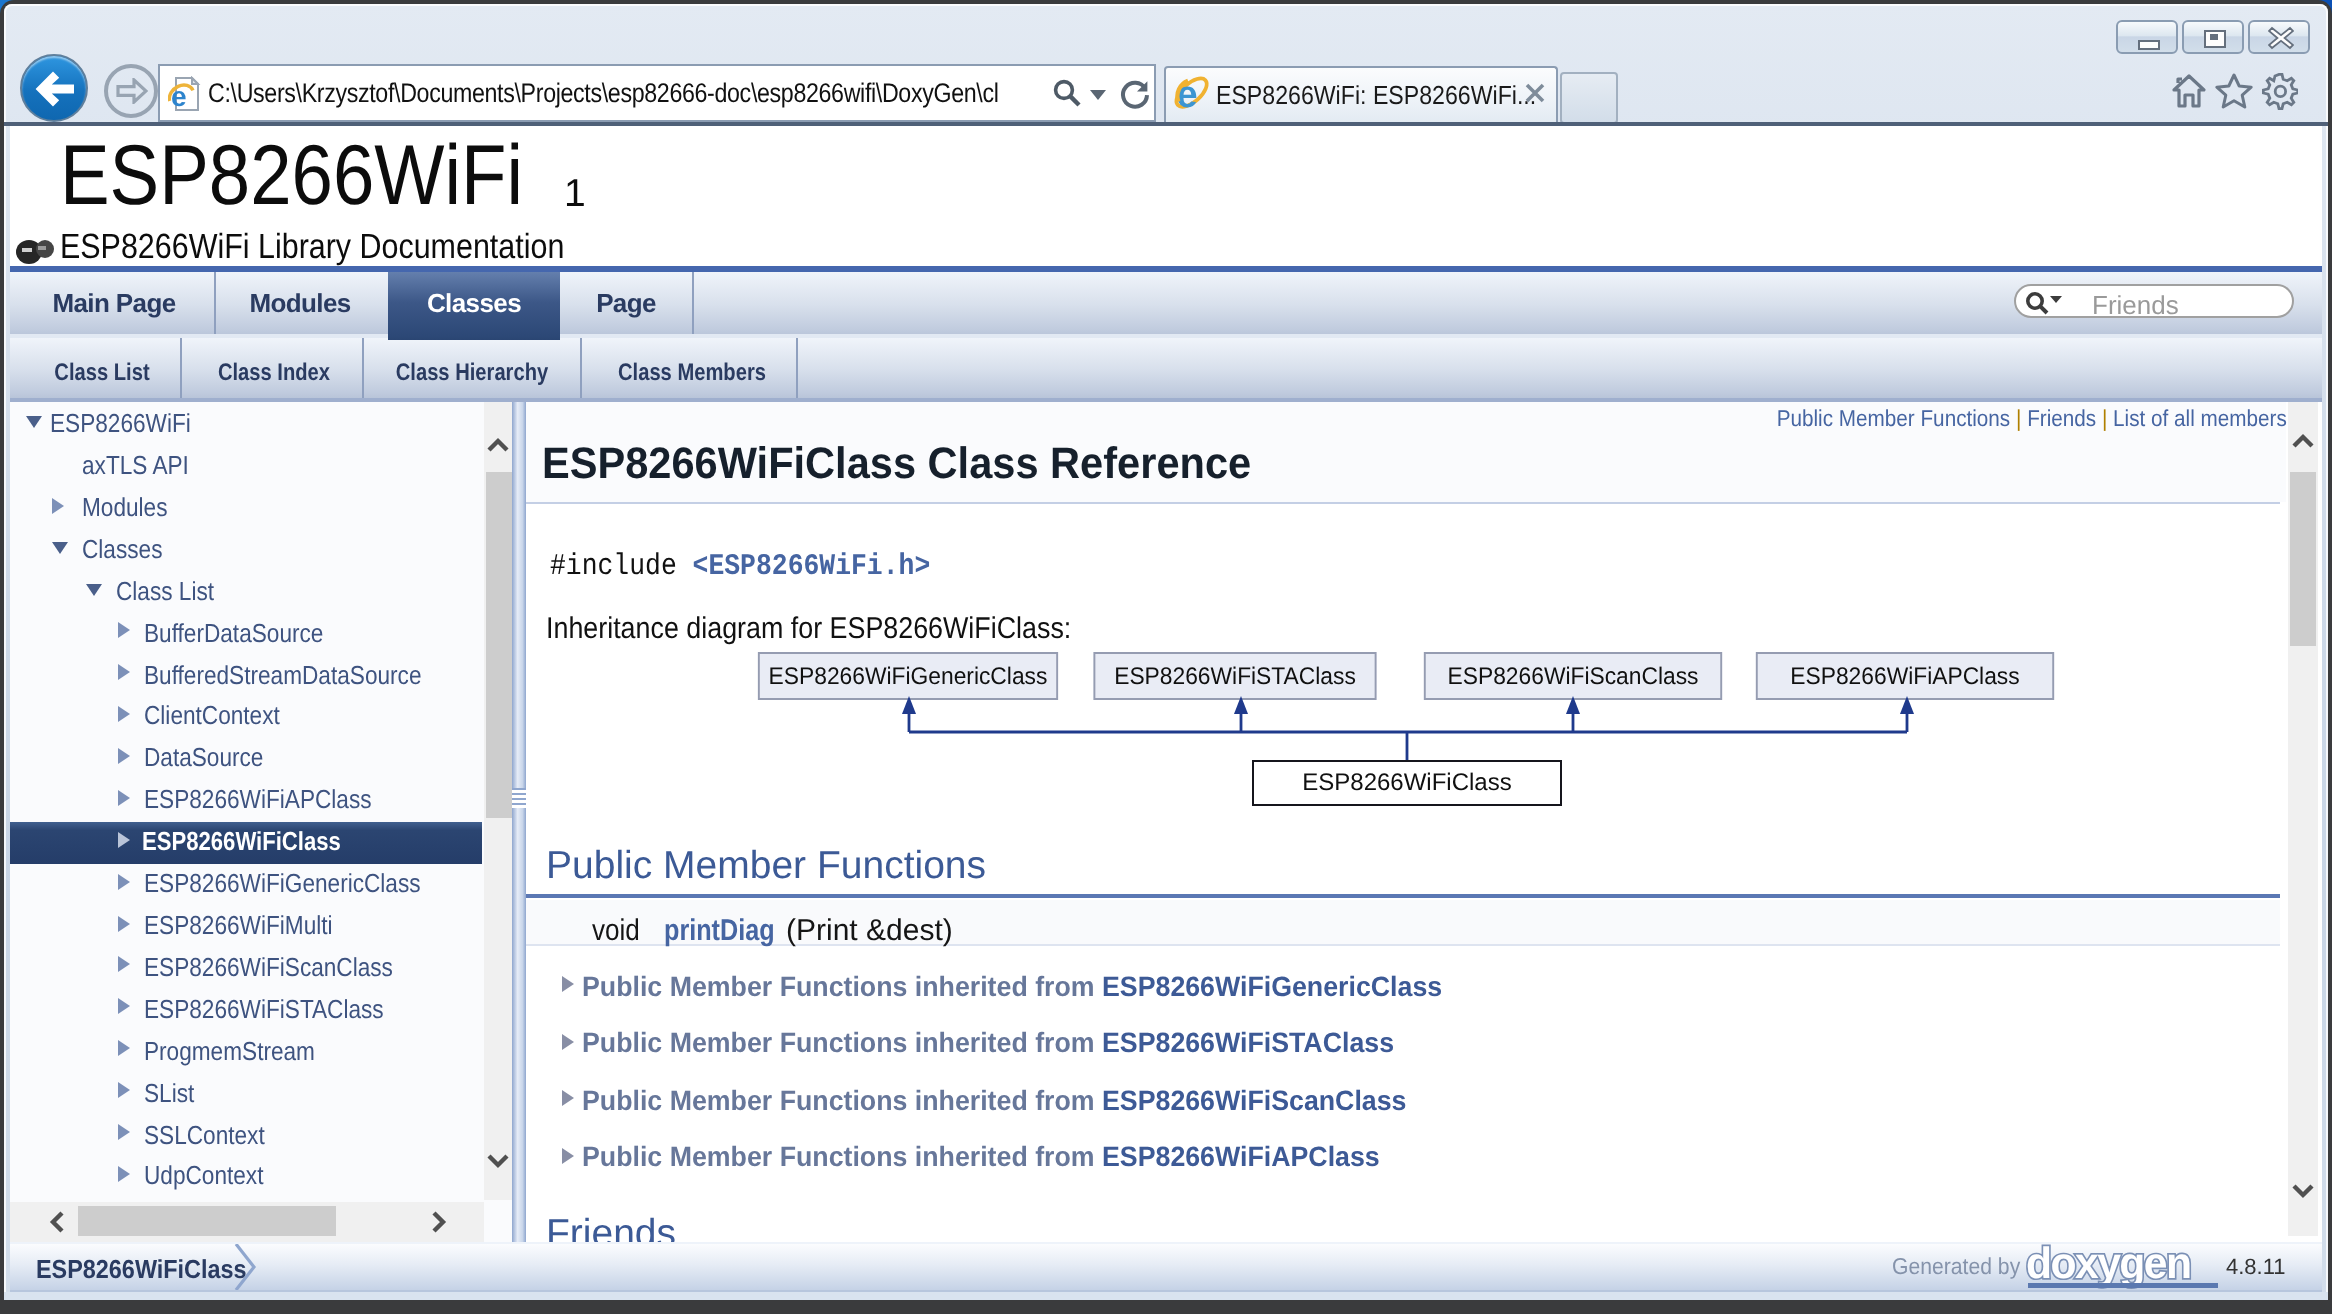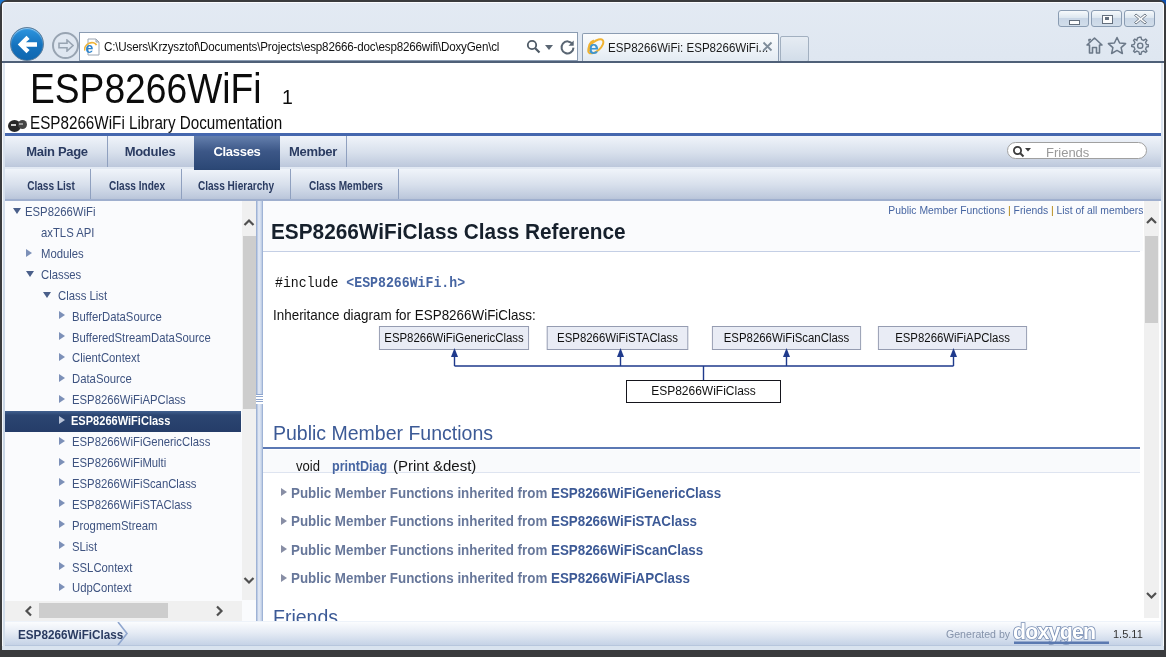--- a/index.html
+++ b/index.html
@@ -96,21 +96,21 @@
 <div class="abs" style="left:0;top:70px;width:1156px;height:2.5px;background:#4567ae;"></div>
 <div class="abs" style="left:0;top:73px;width:1156px;height:33px;background:linear-gradient(#f0f4fa,#d8e0ec 50%,#c0cbde 88%,#b6c2d7);"></div>
 <div class="abs" style="left:0;top:106px;width:1156px;height:31px;background:linear-gradient(#f0f4fa,#d8e0ec 50%,#c0cbde 88%,#b6c2d7);"></div>
 <div class="abs" style="left:102px;top:73px;width:1px;height:33px;background:#8fa0bf;"></div>
 <div class="abs" style="left:341px;top:73px;width:1px;height:33px;background:#8fa0bf;"></div>
 <div class="abs" style="left:0;top:104px;width:1156px;height:2px;background:#e2e9f3;"></div>
 <div class="abs" style="left:189px;top:73px;width:86px;height:34px;background:linear-gradient(#647fad,#3c5787 45%,#2c4876 95%,#2a4572);"></div>
 <div class="abs nw" style="left:52px;top:81px;width:200px;margin-left:-100px;text-align:center;font-size:13px;font-weight:bold;color:#2a3b61;letter-spacing:-0.3px;">Main Page</div>
 <div class="abs nw" style="left:145px;top:81px;width:200px;margin-left:-100px;text-align:center;font-size:13px;font-weight:bold;color:#2a3b61;letter-spacing:-0.3px;">Modules</div>
 <div class="abs nw" style="left:232px;top:81px;width:200px;margin-left:-100px;text-align:center;font-size:13px;font-weight:bold;color:#ffffff;letter-spacing:-0.3px;">Classes</div>
-<div class="abs nw" style="left:308px;top:81px;width:200px;margin-left:-100px;text-align:center;font-size:13px;font-weight:bold;color:#2a3b61;letter-spacing:-0.3px;">Member</div>
+<div class="abs nw" style="left:308px;top:81px;width:200px;margin-left:-100px;text-align:center;font-size:13px;font-weight:bold;color:#2a3b61;letter-spacing:-0.3px;">Page</div>
 <div class="abs" style="left:85px;top:106px;width:1px;height:31px;background:#8fa0bf;"></div>
 <div class="abs" style="left:176px;top:106px;width:1px;height:31px;background:#8fa0bf;"></div>
 <div class="abs" style="left:285px;top:106px;width:1px;height:31px;background:#8fa0bf;"></div>
 <div class="abs" style="left:393px;top:106px;width:1px;height:31px;background:#8fa0bf;"></div>
 <div class="abs nw" style="left:46px;top:116px;width:200px;margin-left:-100px;text-align:center;font-size:12px;font-weight:bold;color:#2a3b61;transform:scaleX(0.84);">Class List</div>
 <div class="abs nw" style="left:132px;top:116px;width:200px;margin-left:-100px;text-align:center;font-size:12px;font-weight:bold;color:#2a3b61;transform:scaleX(0.84);">Class Index</div>
 <div class="abs nw" style="left:231px;top:116px;width:200px;margin-left:-100px;text-align:center;font-size:12px;font-weight:bold;color:#2a3b61;transform:scaleX(0.84);">Class Hierarchy</div>
 <div class="abs nw" style="left:341px;top:116px;width:200px;margin-left:-100px;text-align:center;font-size:12px;font-weight:bold;color:#2a3b61;transform:scaleX(0.84);">Class Members</div>
 <div class="abs" style="left:1002px;top:79px;width:140px;height:17px;border-radius:9px;background:#fff;border:1px solid #a0a0a0;"></div>
 <svg class="abs" style="left:1007px;top:82px;" width="22" height="13" viewBox="0 0 22 13">
@@ -223,15 +223,15 @@
 <div class="abs" style="left:0;top:558px;width:1156px;height:25px;background:linear-gradient(#fbfcfe,#e6ecf5 45%,#cbd7e9 90%,#c5d2e6);border-top:1px solid #eef3fa;border-bottom:1px solid #b7c6dd;"></div>
 <div class="abs nw" style="left:13px;top:564px;font-size:13px;font-weight:bold;color:#2a3b61;transform:scaleX(0.9);transform-origin:0 0;">ESP8266WiFiClass</div>
 <svg class="abs" style="left:112px;top:559px;" width="14" height="23" viewBox="0 0 14 23">
       <path d="M1 0 L10 11.5 L1 23" fill="none" stroke="#8fa6ce" stroke-width="1.6"></path>
     </svg>
 <div class="abs nw" style="left:941px;top:565px;font-size:11.5px;color:#8593ab;transform:scaleX(0.92);transform-origin:0 0;">Generated by</div>
 <svg class="abs" style="left:1008px;top:557px;" width="100" height="25" viewBox="0 0 100 25">
 <text x="0" y="19" font-size="22" font-weight="bold" font-family="Liberation Sans" fill="#ffffff" stroke="#7b90b5" stroke-width="1.7" paint-order="stroke" letter-spacing="-0.8" transform="scale(0.97,1)">doxygen</text>
 <rect x="1" y="21.5" width="95" height="2.5" fill="#5b79b0"></rect>
 </svg>
-<div class="abs nw" style="left:1108px;top:565px;font-size:11px;color:#333;">1.5.11</div>
+<div class="abs nw" style="left:1108px;top:565px;font-size:11px;color:#333;">4.8.11</div>
 </div>
 <div class="abs" style="left:2px;top:646px;width:1162px;height:4px;background:#d9e3ef;"></div>
 <div class="abs" style="left:0px;top:650px;width:1166px;height:7px;background:#3a3b3d;"></div>
 </body></html>

